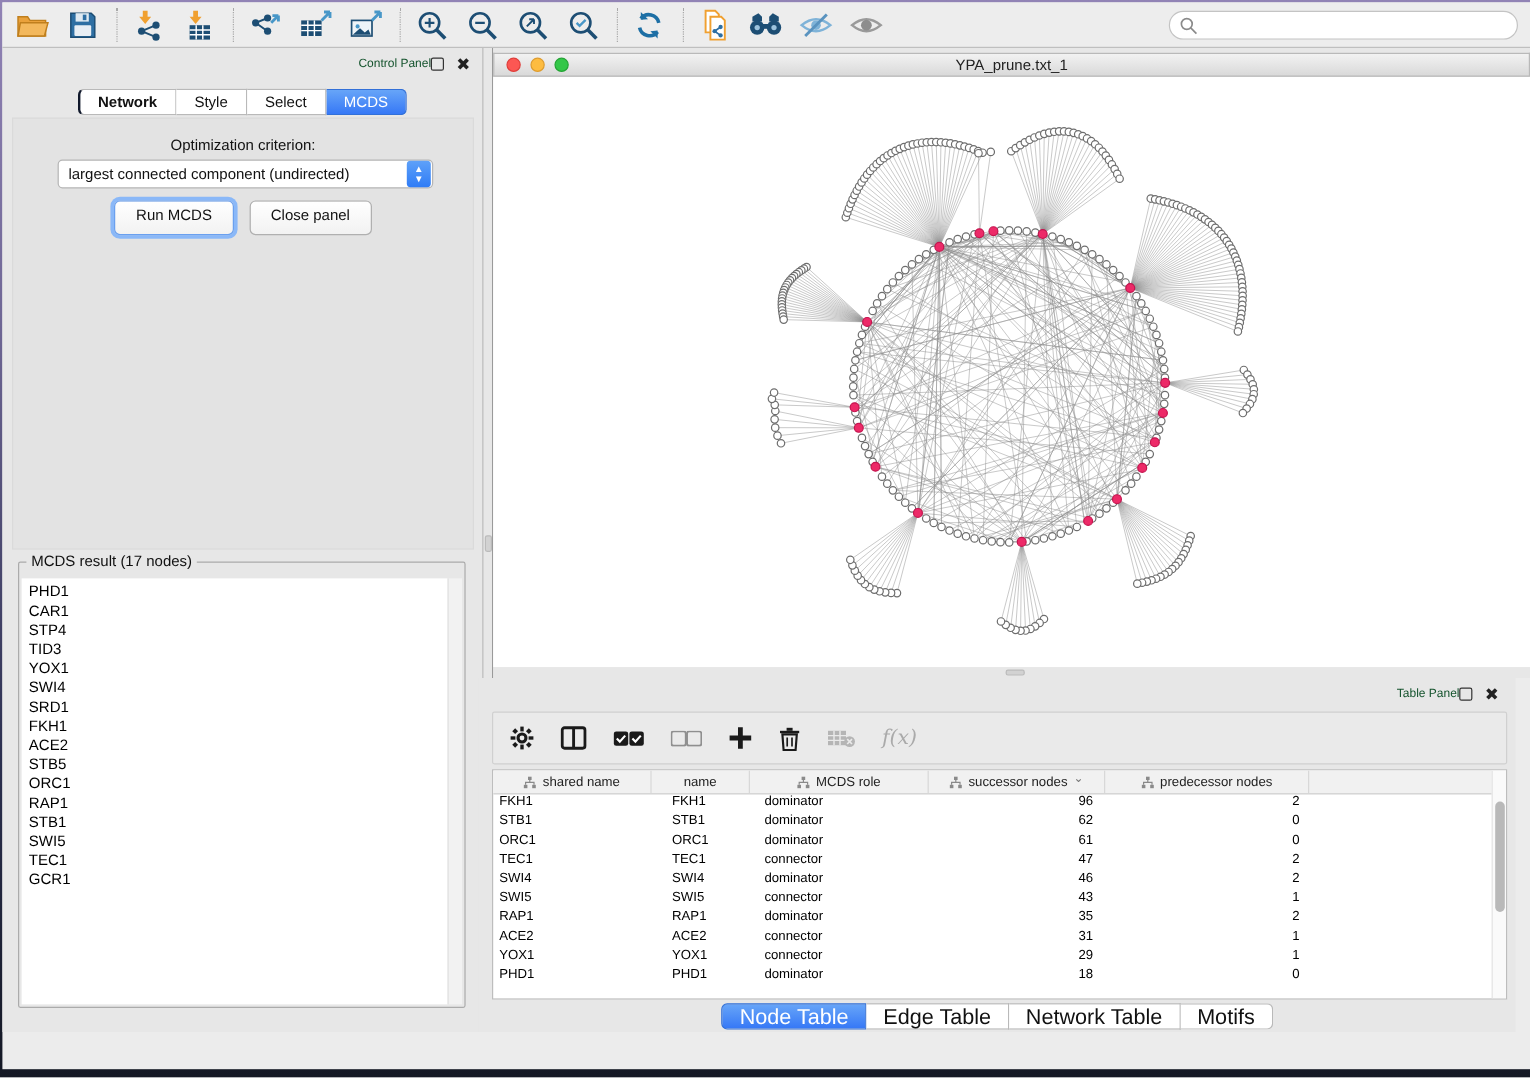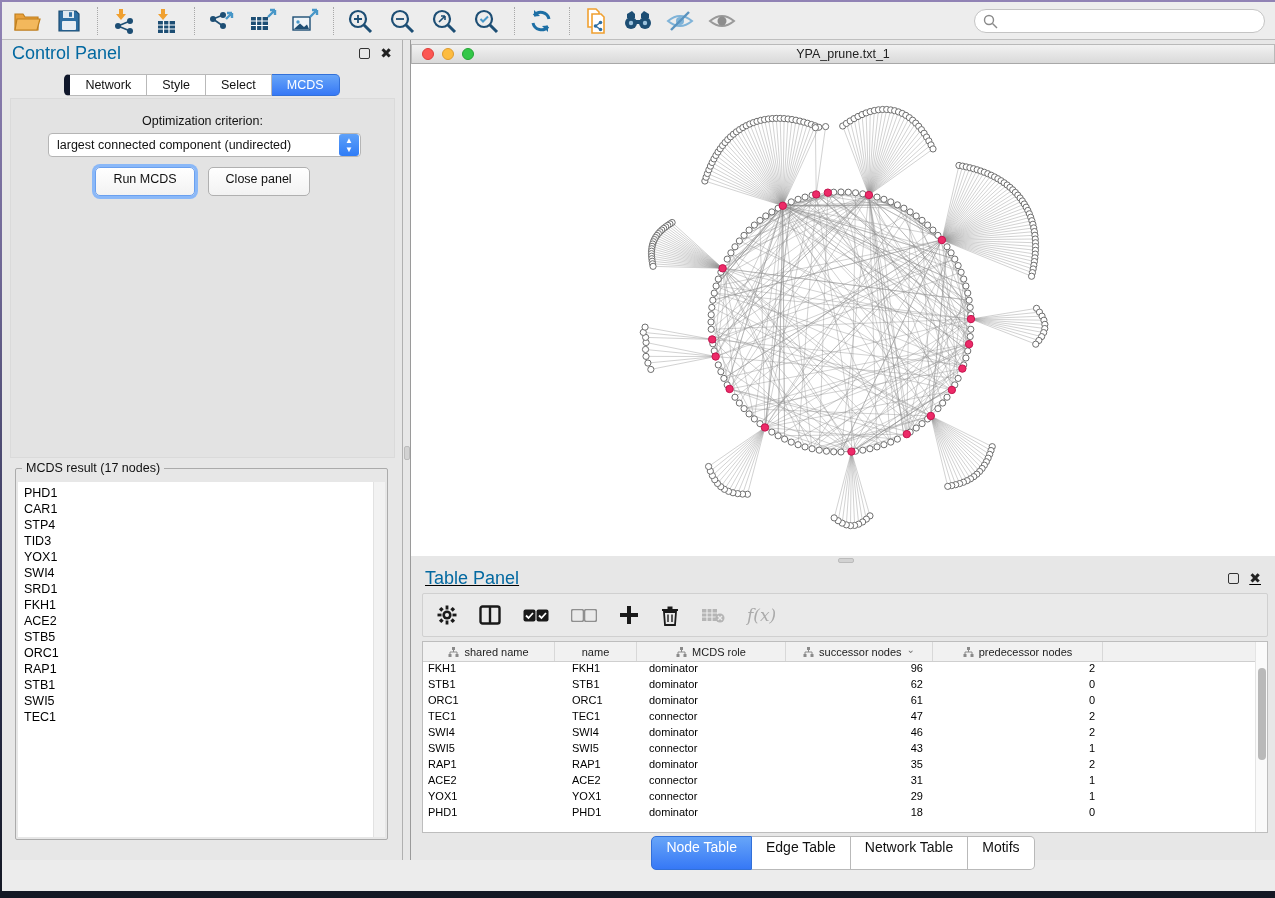--- a/index.html
+++ b/index.html
@@ -18,27 +18,27 @@
   .tb-sep { width:1px; height:28px; border-left:1px dotted #a8a8a8; margin:0 9px 0 3px; }
   #search-wrap { position:absolute; right:10px; top:7px; width:291px; height:24px;
     background:#fff; border:1px solid #c4c4c4; border-radius:12px;
     display:flex; align-items:center; padding:0 8px; }
   #search-wrap input { border:none; outline:none; flex:1; font-size:12px; background:transparent; margin-left:5px; }
 
   
   #control-panel { position:absolute; left:0; top:38px; width:401px; height:820px;
     background:#e7e7e7; border-right:1px solid #b0b0b0; }
   .panel-title-row { height:26px; display:flex; align-items:center; padding:0 10px; }
-  .panel-title { font-size:18px; color:#0369a1; flex:1; }
+  .panel-title { font-size:10px; color:#14532d; flex:1;text-align:right; }
   .float-btn { width:11px; height:11px; border:1.5px solid #333; border-radius:2px; margin-right:10px; }
   .close-btn { font-size:14px; font-weight:bold; color:#222; line-height:11px; }
   .seg-tabs { display:flex; justify-content:center; margin-top:8px; }
   .seg { height:22px; line-height:20px; padding:0 15px; font-size:12.5px; background:#fff;
     border:1px solid #b9b9b9; border-left:none; color:#111; }
-  .seg:first-child { border-left:6px solid #0f172a; border-radius:5px 0 0 5px; }
+  .seg:first-child { border-left:2px solid #0f172a; border-radius:5px 0 0 5px;font-weight:bold; }
   .seg:last-child { border-radius:0 5px 5px 0; }
   .seg.active { background:linear-gradient(#67a5f8,#3678f6); color:#fff; border-color:#3270d8; }
   #cp-content { position:absolute; left:8px; top:58px; width:385px; height:360px;
     background:#e3e3e3; border:1px solid #dadada; }
   #opt-label { text-align:center; margin-top:15px; font-size:12.5px; color:#111; }
   #opt-select { position:absolute; left:37px; top:34px; width:313px; height:24px;
     background:#fff; border:1px solid #b5b5b5; border-radius:4px;
     display:flex; align-items:center; }
   #opt-select .sel-text { flex:1; font-size:12.5px; padding-left:8px; color:#111; white-space:nowrap; overflow:hidden; }
   #opt-select .stepper { width:20px; height:22px; border-radius:3px; margin-right:1px;
@@ -67,37 +67,37 @@
     background:linear-gradient(#f2f2f2,#d9d9d9); border:1px solid #b9b9b9; border-bottom-color:#a8a8a8;
     display:flex; align-items:center; }
   .traffic { width:12px; height:12px; border-radius:50%; margin-left:8px; }
   .t-red { background:#fc5753; border:1px solid #df3e3a; margin-left:10px;}
   .t-yellow { background:#fdbc40; border:1px solid #de9c2e; }
   .t-green { background:#33c748; border:1px solid #23a434; }
   #net-title { position:absolute; left:0; right:0; text-align:center; font-size:12.5px; color:#222; }
   #net-canvas { position:absolute; left:0; top:24px; width:864px; height:492px; background:#fff; }
 
   
-  #table-panel { position:absolute; left:409px; top:563px; width:864px; height:295px; background:#e7e7e7;text-decoration:underline; }
+  #table-panel { position:absolute; left:397px; top:563px; width:864px; height:295px; background:#e7e7e7; }
   #tp-toolbar { position:absolute; left:11px; top:28px; width:846px; height:44px;
     background:#eaeaea; border:1px solid #d0d0d0; border-radius:2px;
     display:flex; align-items:center; padding-left:14px; gap:22px; }
   .tp-icon { display:flex; align-items:center; justify-content:center; height:30px; }
   .fx-label { font-family:"DejaVu Serif","Liberation Serif",serif; font-style:italic; font-size:17px; color:#aaa; }
   #node-table { position:absolute; left:11px; top:76px; width:846px; height:192px;
     background:#fff; border:1px solid #bdbdbd; overflow:hidden; }
   #nt-header { display:flex; height:20px; background:#f1f1f1; border-bottom:1px solid #cfcfcf; }
   .nt-hcell { display:flex; align-items:center; justify-content:center; gap:5px;
     font-size:11px; color:#222; border-right:1px solid #d8d8d8; position:relative; }
   .nt-row { display:flex; height:16px; font-size:11px; color:#000; }
   .nt-cell { overflow:hidden; white-space:nowrap; }
   #nt-scroll { position:absolute; right:0; top:0; width:12px; height:100%; background:#fafafa; border-left:1px solid #e4e4e4; }
   #nt-thumb { position:absolute; left:2px; top:26px; width:8px; height:92px; background:#b9b9b9; border-radius:4px; }
   #tp-tabs { position:absolute; left:0; right:0; top:271px; display:flex; justify-content:center; }
-  .tp-tab { height:34px; line-height:20px; padding:0 14px; font-size:14px; background:#fff;
+  .tp-tab { height:22px; line-height:20px; padding:0 14px; font-size:18px; background:#fff;
     border:1px solid #b9b9b9; border-left:none; color:#111; }
   .tp-tab:first-child { border-left:1px solid #b9b9b9; border-radius:5px 0 0 5px; }
   .tp-tab:last-child { border-radius:0 5px 5px 0; }
   .tp-tab.active { background:linear-gradient(#67a5f8,#3678f6); color:#fff; border-color:#3270d8; }
 
   
   #status-bar { position:absolute; left:0; top:909px; width:100%; height:30px;
     background:#701a75; border-top:1px solid #c2c2c2; }
   #status-list-btn { position:absolute; left:10px; top:4px; width:28px; height:22px;
     background:#f7f7f7; border:1px solid #ababab; border-radius:3px;
@@ -289,20 +289,21 @@
             <div>SWI4</div>
             <div>SRD1</div>
             <div>FKH1</div>
             <div>ACE2</div>
             <div>STB5</div>
             <div>ORC1</div>
             <div>RAP1</div>
             <div>STB1</div>
             <div>SWI5</div>
             <div>TEC1</div>
+            <div>GCR1</div>
           </div>
       <div id="mcds-scroll"></div>
     </div>
   </div>
 
   <div id="v-splitter">
         <div class="grip"></div>
       </div>
 
   <div id="network-panel">

